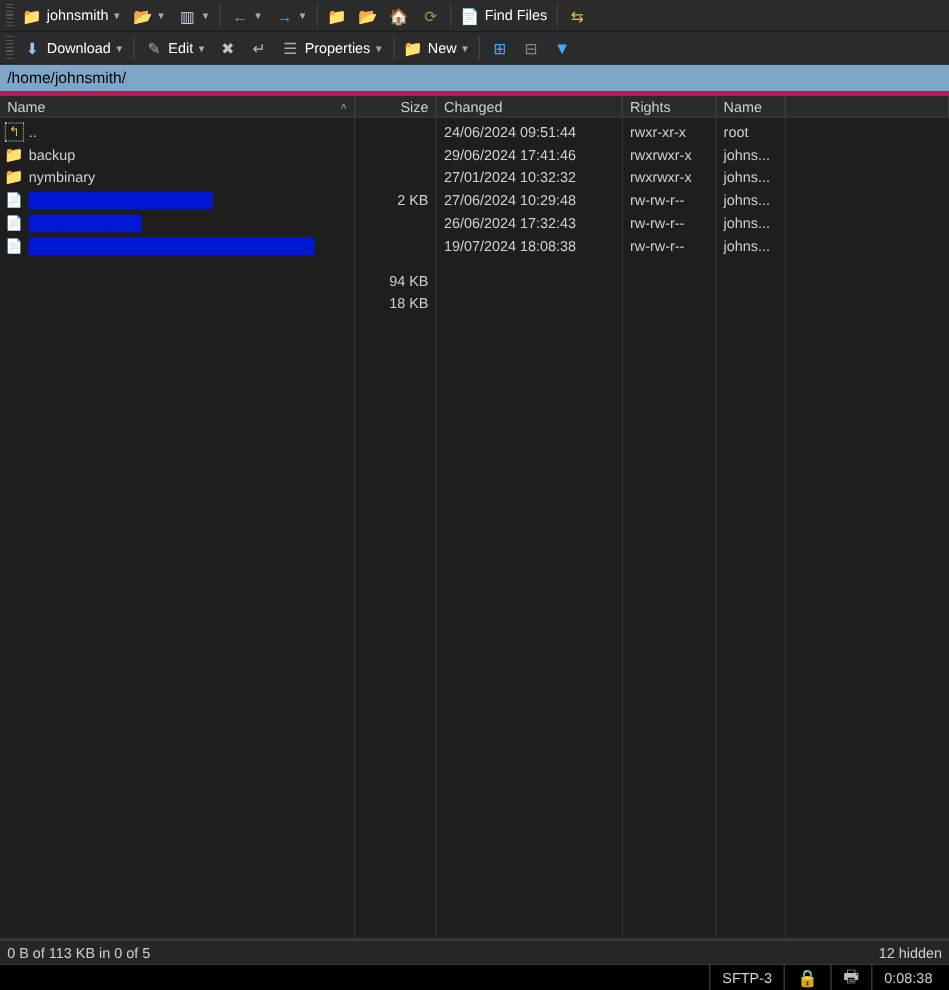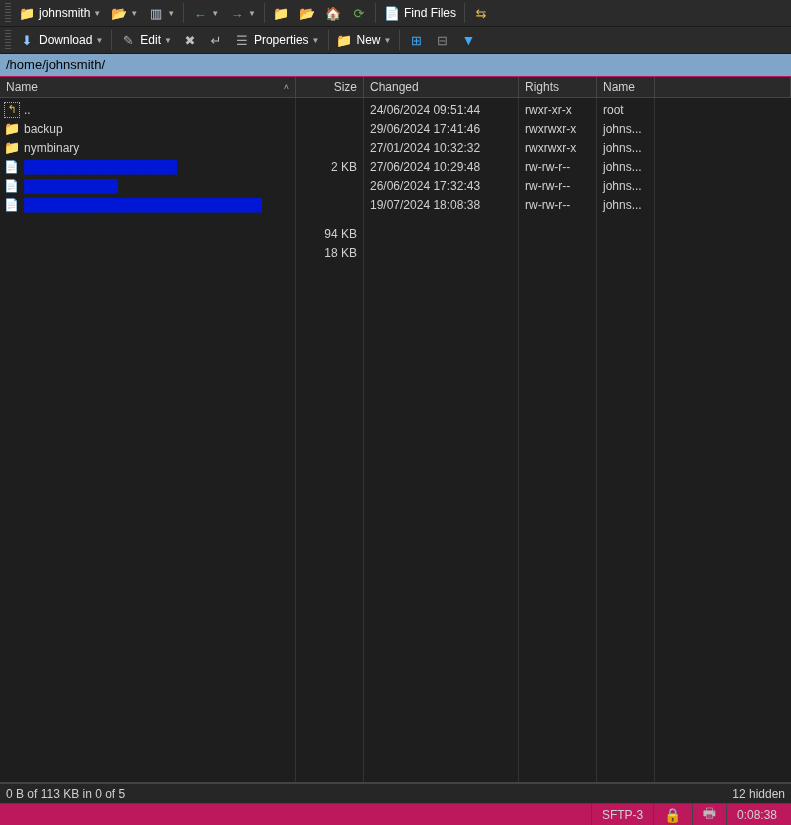--- a/index.html
+++ b/index.html
@@ -71,21 +71,21 @@
   padding: 2px 6px;
   line-height: 18px;
 }
 
 
 .grid-header {
   display: flex;
   align-items: center;
   height: 22px;
   background: #2a2a2a;
-  border-top: 1px solid #be185d;
+  border-top: 4px solid #be185d;
   border-bottom: 1px solid #444;
 }
 .grid-header .col {
   border-right: 1px solid #444;
   padding: 0 6px;
   color: #d0d0d0;
   font-weight: normal;
   display: flex; align-items: center; height: 100%;
 }
 .col-name   { width: 296px; }
@@ -135,21 +135,21 @@
   background: #262626;
   color: #cfcfcf;
   padding: 0 6px;
   justify-content: space-between;
   border-top: 1px solid #444;
 }
 .status2 {
   height: 22px;
   display: flex; align-items: center;
   justify-content: flex-end;
-  background: #be185d;
+  background: #000000;
   padding: 0 4px;
   border-top: 1px solid #444;
 }
 .status2 .cell {
   border-left: 1px solid #444;
   padding: 0 10px;
   height: 100%;
   display: flex; align-items: center;
 }
 .lock-ico { color: #e6b84f; font-size: 14px; }

